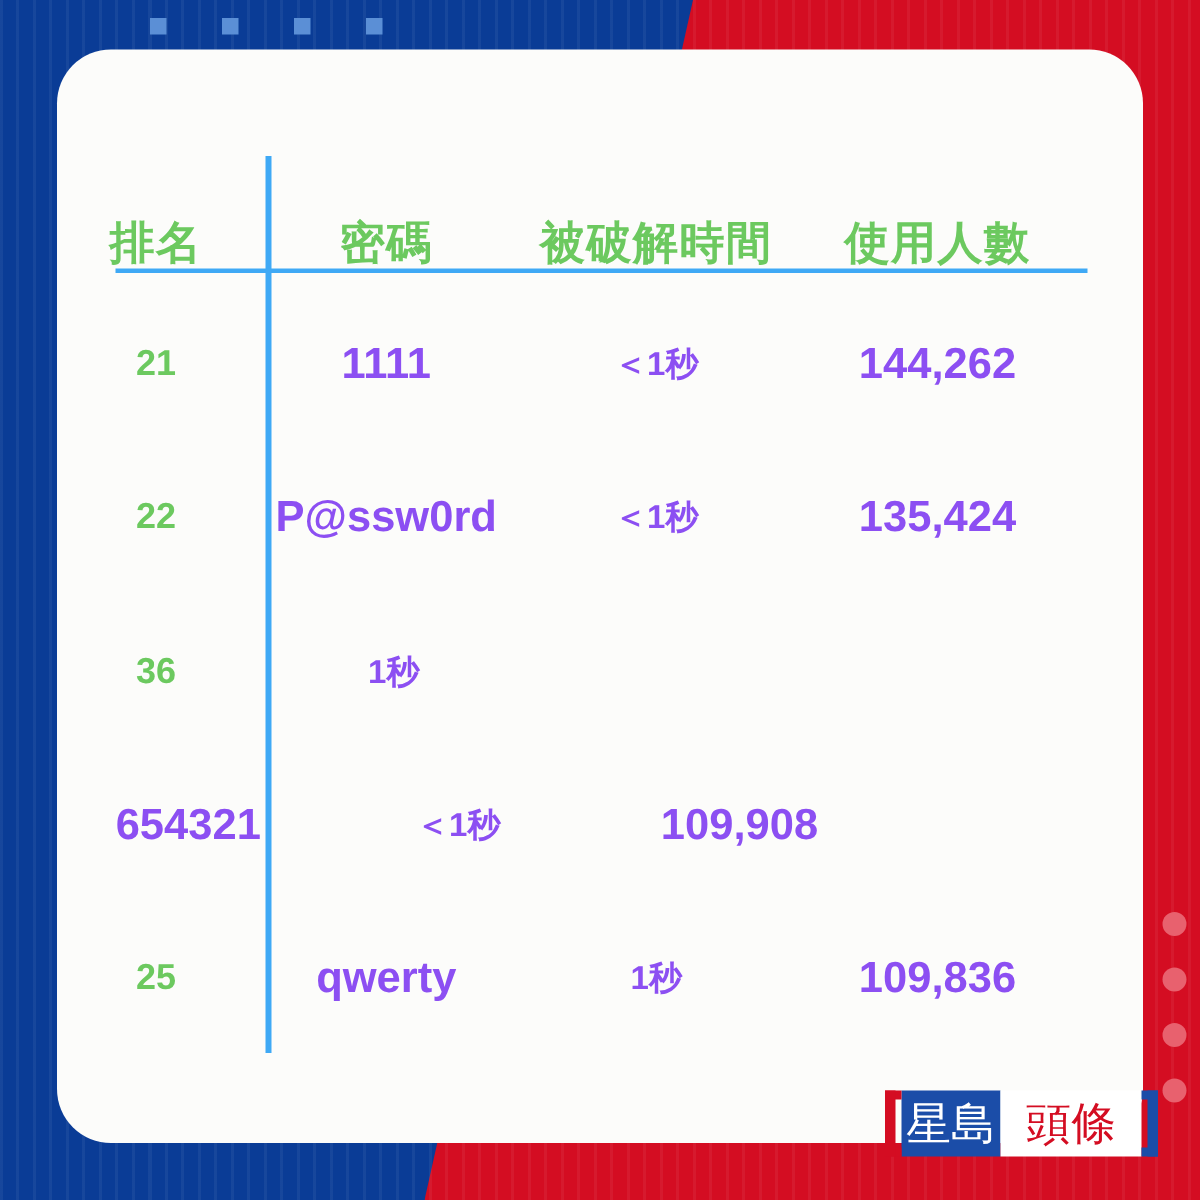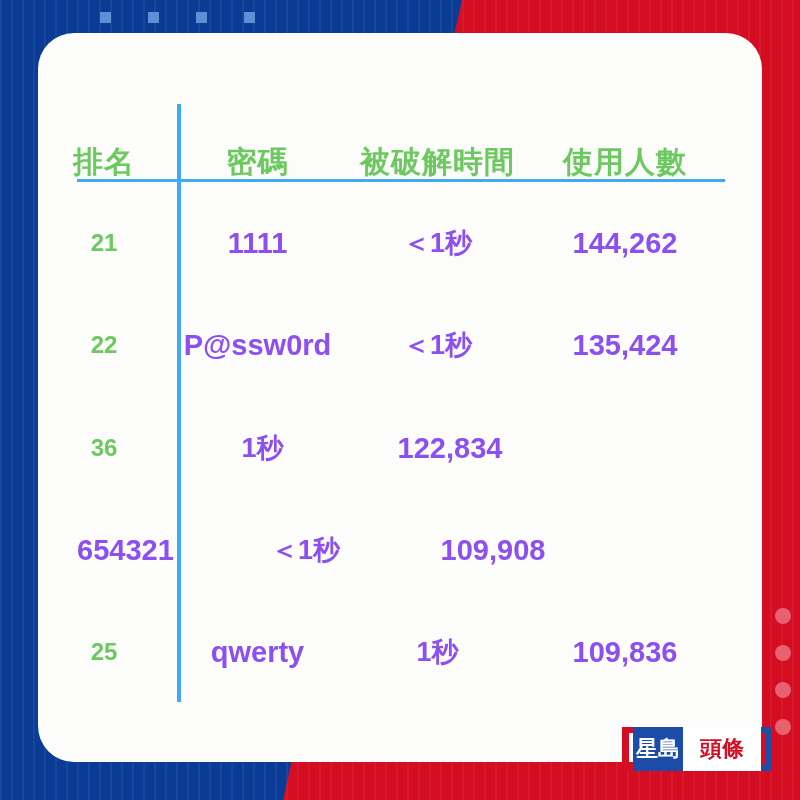--- a/index.html
+++ b/index.html
@@ -88,21 +88,21 @@
     background:#3FA9F5;
   }
 
   .drow span {
     font-weight:700;
   }
   .drow .c-rank { color:#6CC95F; font-size:24px; }
   .drow .c-pass,
   .drow .c-time,
   .drow .c-users { color:#8C4FF2; font-size:29px; }
-  .drow .c-time  { font-size:27px; }
+  .drow .c-time  { font-size:22px; }
 
   
   #logo {
     position:absolute;
     right:28px; bottom:28px;
     height:46px;
     display:flex; align-items:center;
     z-index:3;
   }
   .lg-brk {
@@ -115,21 +115,21 @@
     border-bottom:6px solid #D40D22;
   }
   .lg-brk.right {
     border-right:7px solid #1B4DA8;
     border-top:6px solid #1B4DA8;
     border-bottom:6px solid #1B4DA8;
   }
   .lg-blue, .lg-red {
     height:44px;
     display:flex; align-items:center; justify-content:center;
-    font-size:22px; font-weight:700;
+    font-size:30px; font-weight:400;
     letter-spacing:0px;
     font-family:"DejaVu Sans","Liberation Sans",sans-serif;
   }
   .lg-blue { background:#1B4DA8; color:#FFFFFF; padding:0 3px; }
   .lg-red  { background:#FFFFFF; color:#D40D22; padding:0 17px; }
 </style>
 </head>
 <body>
 
 <div id="bg">
@@ -171,21 +171,20 @@
     <div class="row drow" style="top:282px;height:60px;">
       <span class="c-rank">22</span>
       <span class="c-pass">P@ssw0rd</span>
       <span class="c-time">＜1秒</span>
       <span class="c-users">135,424</span>
     </div>
 
     <div class="row drow" style="top:385px;height:60px;">
       <span class="c-rank">36</span>
       <span class="c-time">1秒</span>
-      <span class="c-users">122,834</span>
     </div>
 
     <div class="row drow" style="top:487px;height:60px;">
       <span class="c-pass">654321</span>
       <span class="c-time">＜1秒</span>
       <span class="c-users">109,908</span>
     </div>
 
     <div class="row drow" style="top:589px;height:60px;">
       <span class="c-rank">25</span>

